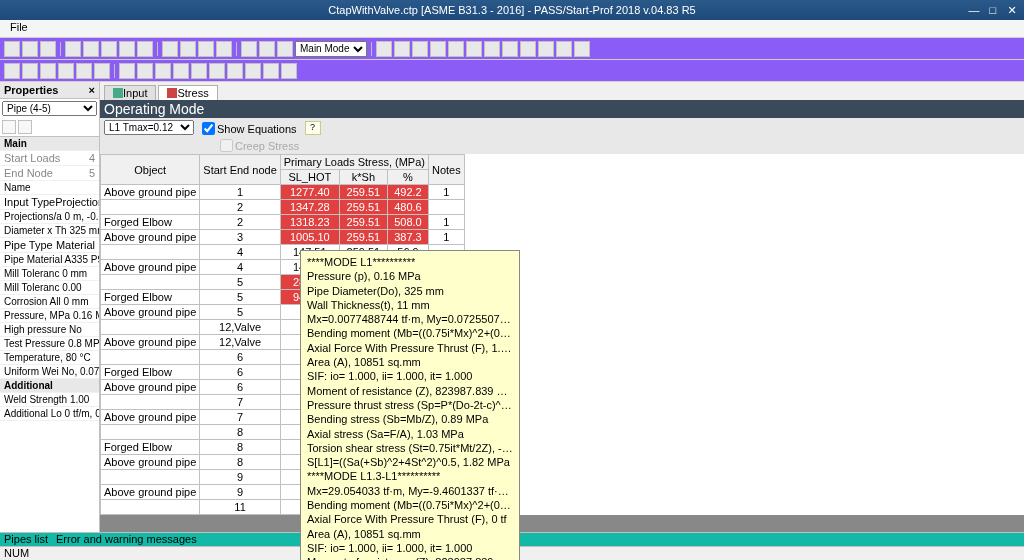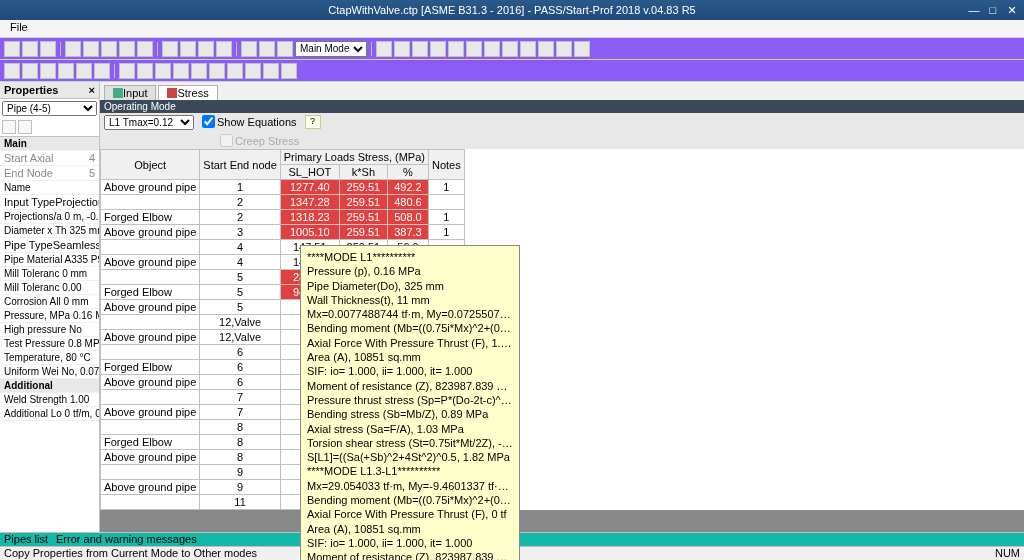--- a/index.html
+++ b/index.html
@@ -20,22 +20,22 @@
 .prop-row { border-bottom: 1px solid #f0f0f0; padding: 1px 4px; font-size: 10px; white-space: nowrap; overflow: hidden; }
 .prop-row.hdr { background: #e8e8e8; font-weight: bold; }
 .prop-row.sub { display: flex; justify-content: space-between; }
 .prop-row.dim { color: #888; }
 .right-panel { flex: 1; background: #888; display: flex; flex-direction: column; position: relative; }
 .tabs { background: #f0f0f0; height: 18px; display: flex; align-items: flex-end; padding: 0 4px; gap: 2px; }
 .tab { background: #e0e0e0; border: 1px solid #b0b0b0; border-bottom: none; padding: 1px 8px; font-size: 10px; cursor: pointer; display: flex; align-items: center; gap: 0; }
 .tab.active { background: #fff; }
 .tab .ico { width: 10px; height: 10px; background: #4a8; display: inline-block; }
 .tab.active .ico { background: #c44; }
-.content-header { background: #3a4a5a; color: #fff; padding: 1px 4px; font-size: 10px; }
-.mode-bar { background: #e8e8e8; padding: 2px 4px; display: flex; align-items: flex-start; gap: 8px; font-size: 10px; }
+.content-header { background: #3a4a5a; color: #fff; padding: 1px 4px; font-size: 14px; }
+.mode-bar { background: #e8e8e8; padding: 2px 4px; display: flex; align-items: flex-end; gap: 8px; font-size: 10px; }
 .mode-bar select { font-size: 10px; width: 90px; }
 .mode-bar label { display: flex; align-items: center; gap: 2px; }
 .table-wrap { background: #fff; position: relative; }
 table { border-collapse: collapse; font-size: 10px; }
 th, td { border: 1px solid #c0c0c0; padding: 1px 3px; text-align: center; background: #fff; }
 th { background: #f0f0f0; font-weight: normal; }
 td.obj { text-align: left; min-width: 60px; }
 td.red { background: #e04040; color: #fff; }
 .tooltip { position: absolute; background: #ffffcc; border: 1px solid #888; padding: 4px 6px; font-size: 10px; line-height: 1.3; z-index: 100; left: 200px; top: 96px; width: 220px; }
 .tooltip div { white-space: nowrap; overflow: hidden; text-overflow: ellipsis; }
@@ -130,37 +130,37 @@
         <span>Properties</span>
         <span class="x">×</span>
       </div>
     <select style="margin:2px;font-size:10px;"><option>Pipe (4-5)</option></select>
     <div class="left-toolbar">
         <span class="btn"></span>
         <span class="btn"></span>
       </div>
     <div class="prop-row hdr">Main</div>
     <div class="prop-row sub dim">
-        <span>Start Axial</span>
+        <span>Start Loads</span>
         <span>4</span>
       </div>
     <div class="prop-row sub dim">
         <span>End Node</span>
         <span>5</span>
       </div>
     <div class="prop-row">Name</div>
     <div class="prop-row sub">
         <span>Input Type</span>
         <span>Projections</span>
       </div>
     <div class="prop-row">Projections/a 0 m, -0.75 m, 0 m</div>
     <div class="prop-row">Diameter x Th 325 mm X 11 mm</div>
     <div class="prop-row sub">
         <span>Pipe Type</span>
-        <span>Seamless</span>
+        <span>Material</span>
       </div>
     <div class="prop-row">Pipe Material A335 P91</div>
     <div class="prop-row">Mill Toleranc 0 mm</div>
     <div class="prop-row">Mill Toleranc 0.00</div>
     <div class="prop-row">Corrosion All 0 mm</div>
     <div class="prop-row">Pressure, MPa 0.16 MPa</div>
     <div class="prop-row">High pressure No</div>
     <div class="prop-row">Test Pressure 0.8 MPa</div>
     <div class="prop-row">Temperature, 80 °C</div>
     <div class="prop-row">Uniform Wei No, 0.0701 tf/m</div>
@@ -417,15 +417,14 @@
         </div>
     </div>
   </div>
 </div>
 
 <div class="bottom-tabs">
   <span>Pipes list</span>
   <span>Error and warning messages</span>
 </div>
 <div class="statusbar">
-  <span>Copy Properties from Current Mode to Other modes</span>
   <span>NUM</span>
 </div>
 
 </body></html>

